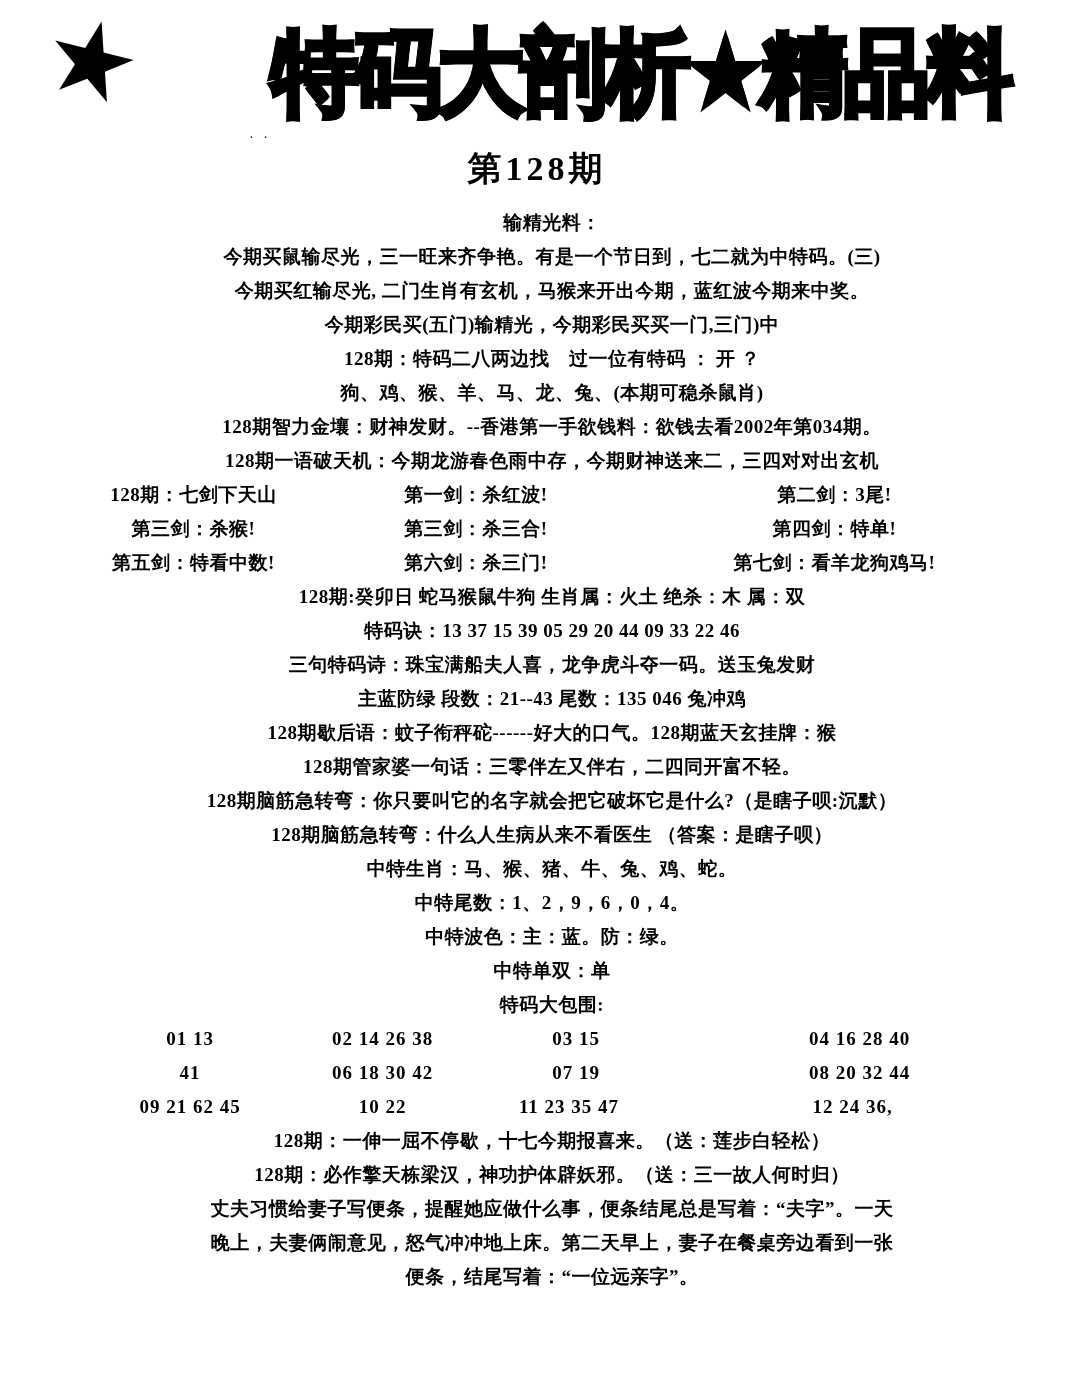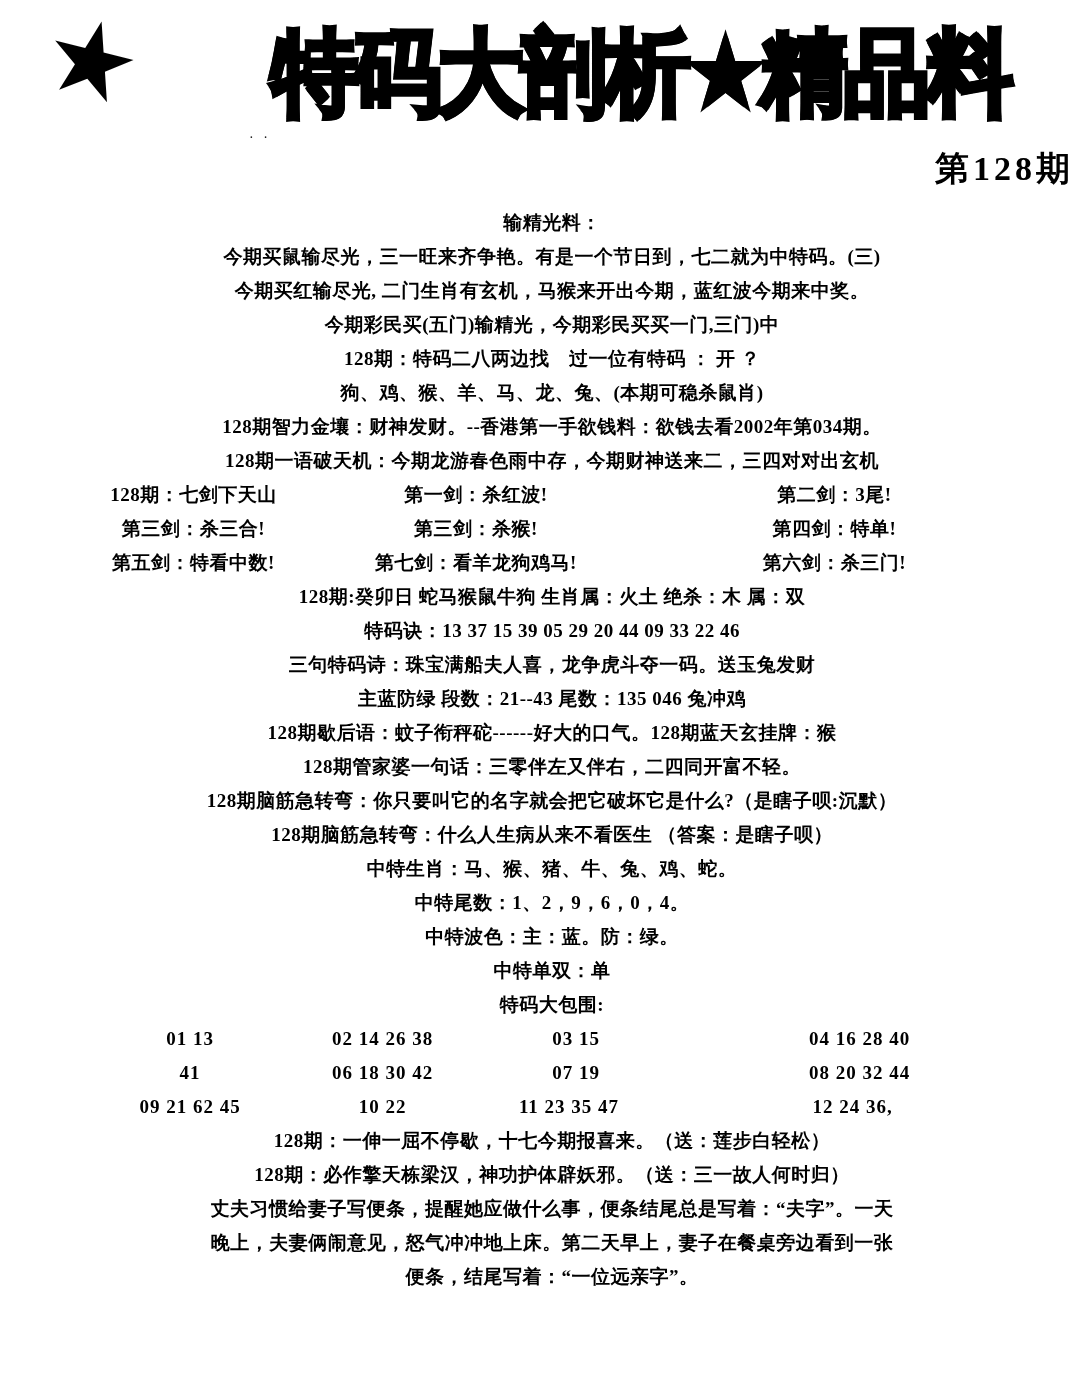--- a/index.html
+++ b/index.html
@@ -42,21 +42,21 @@
     position: absolute;
     left: 249px; top: 130px;
     font-size: 14px;
     letter-spacing: 3px;
     color: #1a1a1a;
   }
   .issue {
     position: absolute;
     left: 0; top: 146px;
     width: 100%;
-    text-align: right;
+    text-align: center;
     font-size: 34px;
     font-weight: 700;
     letter-spacing: 4px;
   }
   
   .content {
     position: absolute;
     left: 57px; top: 206px;
     width: 990px;
     font-size: 19px;
@@ -104,28 +104,28 @@
     <div class="line">狗、鸡、猴、羊、马、龙、兔、(本期可稳杀鼠肖)</div>
     <div class="line">128期智力金壤：财神发财。--香港第一手欲钱料：欲钱去看2002年第034期。</div>
     <div class="line">128期一语破天机：今期龙游春色雨中存，今期财神送来二，三四对对出玄机</div>
 
     <div class="line sword-row">
       <span>128期：七剑下天山</span>
       <span>第一剑：杀红波!</span>
       <span>第二剑：3尾!</span>
     </div>
     <div class="line sword-row">
+      <span>第三剑：杀猴!</span>
       <span>第三剑：杀三合!</span>
-      <span>第三剑：杀猴!</span>
       <span>第四剑：特单!</span>
     </div>
     <div class="line sword-row">
       <span>第五剑：特看中数!</span>
+      <span>第六剑：杀三门!</span>
       <span>第七剑：看羊龙狗鸡马!</span>
-      <span>第六剑：杀三门!</span>
     </div>
 
     <div class="line">128期:癸卯日 蛇马猴鼠牛狗 生肖属：火土 绝杀：木 属：双</div>
     <div class="line">特码诀：13 37 15 39 05 29 20 44 09 33 22 46</div>
     <div class="line">三句特码诗：珠宝满船夫人喜，龙争虎斗夺一码。送玉兔发财</div>
     <div class="line">主蓝防绿 段数：21--43 尾数：135 046 兔冲鸡</div>
     <div class="line">128期歇后语：蚊子衔秤砣------好大的口气。128期蓝天玄挂牌：猴</div>
     <div class="line">128期管家婆一句话：三零伴左又伴右，二四同开富不轻。</div>
     <div class="line">128期脑筋急转弯：你只要叫它的名字就会把它破坏它是什么?（是瞎子呗:沉默）</div>
     <div class="line">128期脑筋急转弯：什么人生病从来不看医生 （答案：是瞎子呗）</div>

